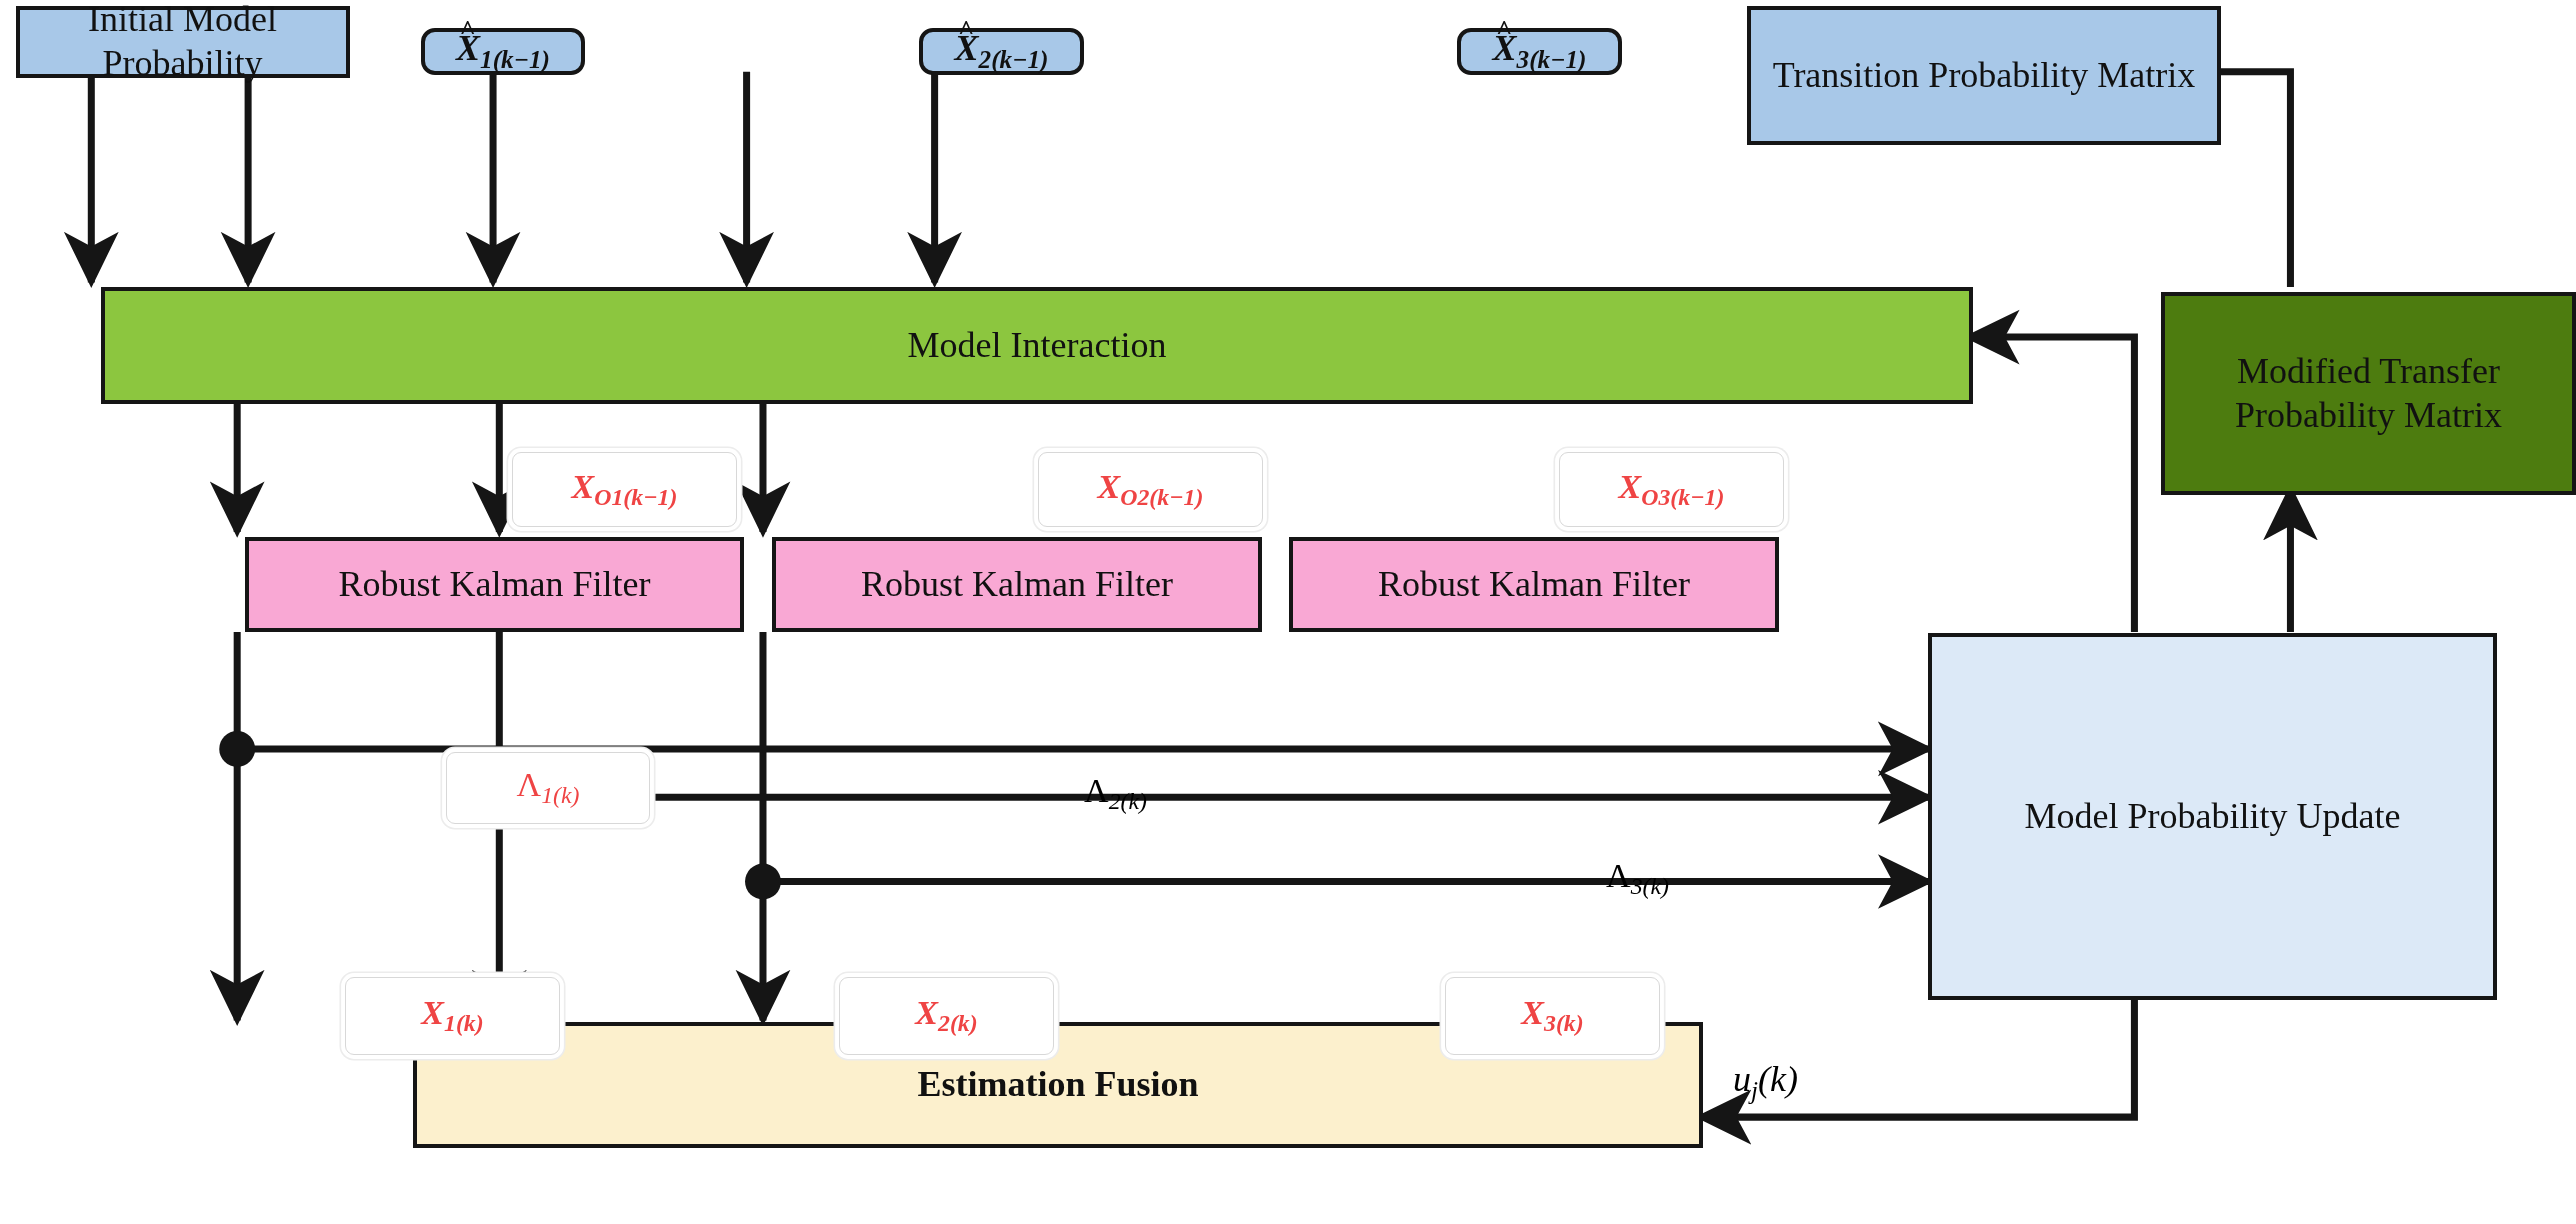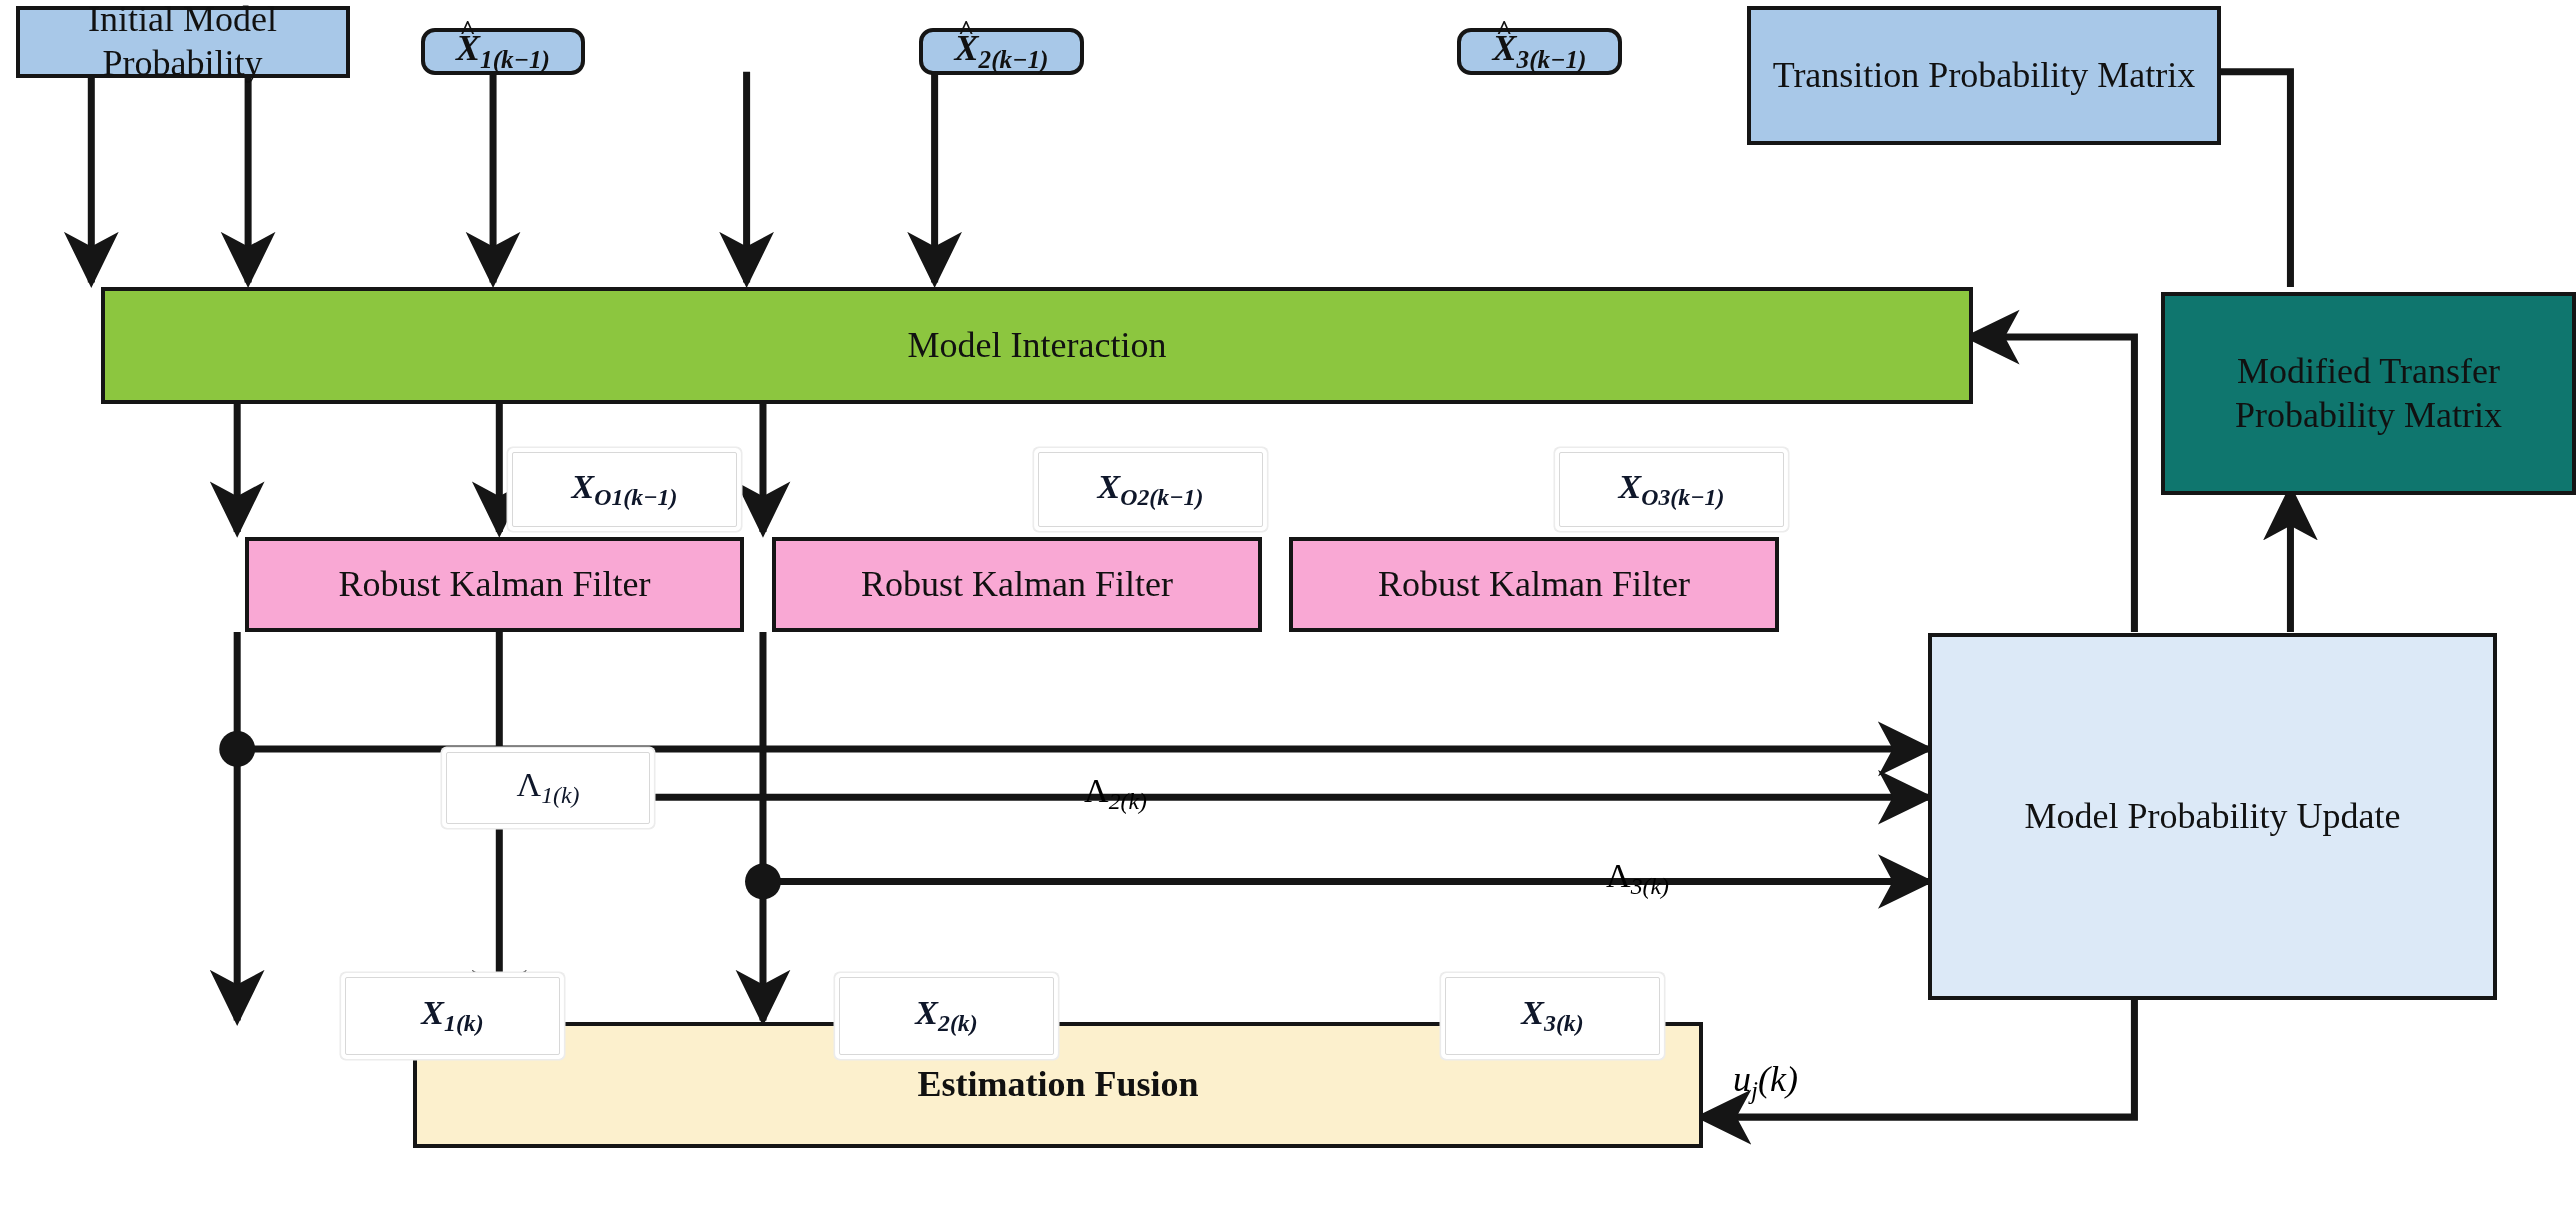--- a/index.html
+++ b/index.html
@@ -6,33 +6,33 @@
   body{font-family:"Liberation Serif", serif;}
   #stage{position:relative;width:2576px;height:1224px;background:#ffffff;overflow:hidden;padding-left:43px;}
   svg.layer{position:absolute;left:0;top:0;width:2576px;height:1224px;}
 
   .node{position:absolute;box-sizing:border-box;display:flex;align-items:center;
         justify-content:center;text-align:center;border:4.7px solid #151515;
         color:#111;line-height:1.22;}
   .node.blue{background:#a8c8e8;}
   .node.blue2{background:#f9a8d4;}
   .node.green{background:#8cc63f;}
-  .node.orange{background:#0f766e;}
+  .node.orange{background:#4d7c0f;}
   .node.lblue{background:#dce9f7;}
   .node.cream{background:#fcf0cd;font-weight:bold;}
   .node.round{border-radius:14px;}
   .f44{font-size:34px;}
   .f46{font-size:36px;}
 
   
   .chip{position:absolute;box-sizing:border-box;background:#ffffff;
-        border:1.6px solid #d8d8d8;border-radius:2px;display:flex;
+        border:1.6px solid #d8d8d8;border-radius:9px;display:flex;
         align-items:center;justify-content:center;
         box-shadow:0 0 0 3.9px #ffffff, 0 0 0 5.5px #ececec;
-        color:#0f172a;font-weight:bold;font-style:italic;}
+        color:#ef4444;font-weight:bold;font-style:italic;}
   .plain{position:absolute;color:#000000;font-style:italic;white-space:nowrap;}
 
   .var{white-space:nowrap;}
   .var .sub{font-size:0.70em;vertical-align:-0.30em;}
   .hat{position:relative;display:inline-block;}
   .hat>.h{position:absolute;left:50%;top:-0.50em;transform:translateX(-52%);
           font-size:0.78em;font-style:normal;font-weight:bold;}
   .italic{font-style:italic;}
   .bold{font-weight:bold;}
   .upr{font-style:normal;}

